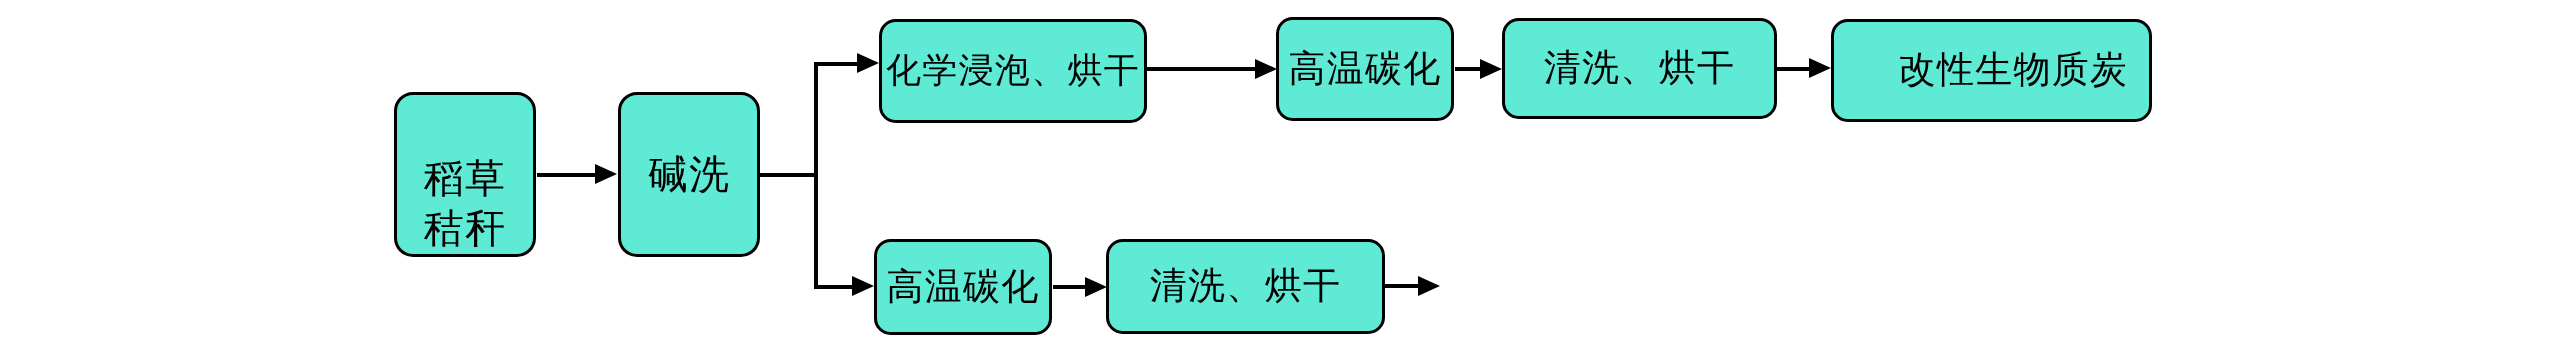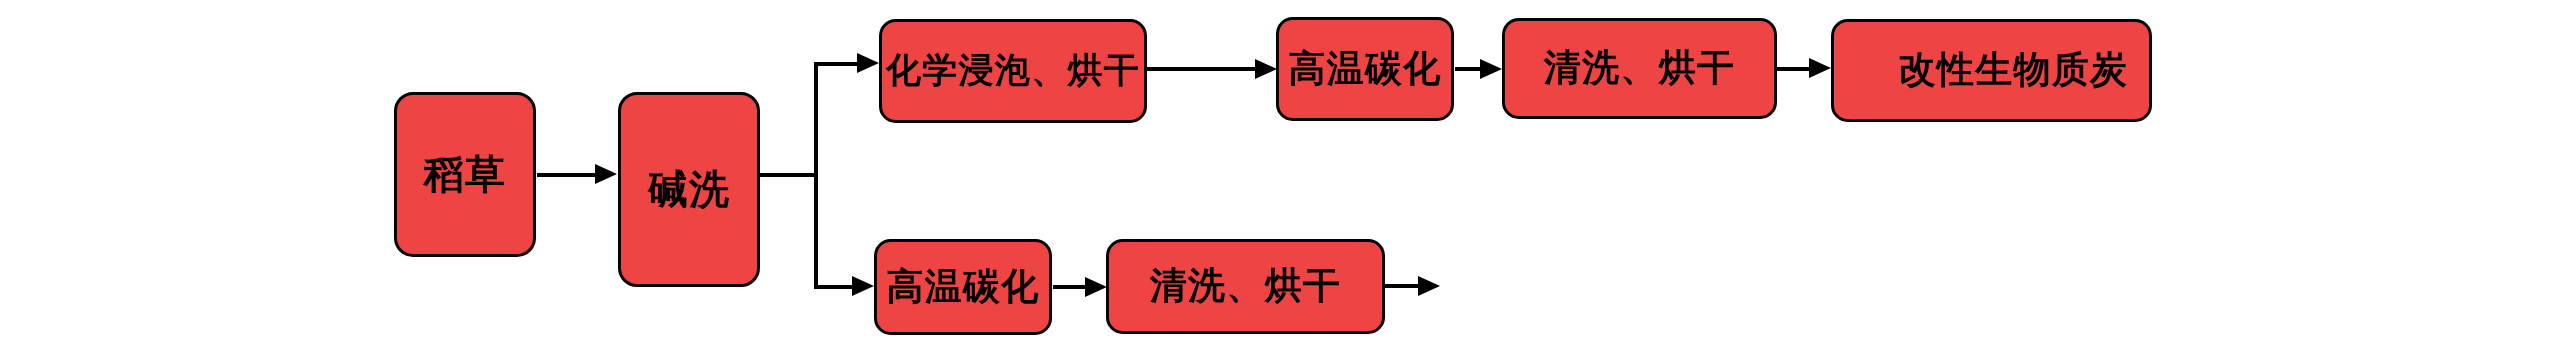--- a/index.html
+++ b/index.html
@@ -10,29 +10,28 @@
     background: #ffffff;
     font-family: "Liberation Serif", "DejaVu Serif", serif;
     color: #000000;
     overflow: hidden;
   }
   .node {
     position: absolute;
     box-sizing: border-box;
     border: 3.8px solid #000000;
     border-radius: 16.7px;
-    background: #ef4444;
+    background: #5eead4;
     display: flex;
     align-items: center;
     justify-content: center;
     text-align: center;
     font-size: 37px;
     letter-spacing: 1.3px;
     line-height: 1.2;
-    font-weight: bold;
   }
   .node.twoline {
     flex-direction: column;
     font-size: 40px;
     border-radius: 19px;
     line-height: 1.25;
   }
   .hline { position: absolute; height: 3.8px; background: #000000; }
   .vline { position: absolute; width: 3.8px; background: #000000; }
   .arrow-right {
@@ -41,25 +40,26 @@
     border-top: 10.3px solid transparent;
     border-bottom: 10.3px solid transparent;
     border-left: 22px solid #000000;
   }
 </style>
 </head>
 <body>
 
 <div id="canvas">
 
-  <div class="node twoline" style="left:394px; top:92px; width:142px; height:165px;">
+  <div class="node twoline" style="left:394px; top:92px; width:142px; height:165px;justify-content:flex-end;">
     <span>稻草</span>
+    <span>秸秆</span>
   </div>
 
-  <div class="node twoline" style="left:618px; top:92px; width:142px; height:195px;align-items:center;">
+  <div class="node twoline" style="left:618px; top:92px; width:142px; height:165px;align-items:center;">
     <span>碱洗</span>
   </div>
 
   <div class="node" style="left:879px; top:19px; width:268px; height:104px; font-size:35px;">
     <span>化学浸泡、烘干</span>
   </div>
 
   <div class="node" style="left:1276px; top:17.3px; width:178px; height:104px;">
     <span>高温碳化</span>
   </div>

